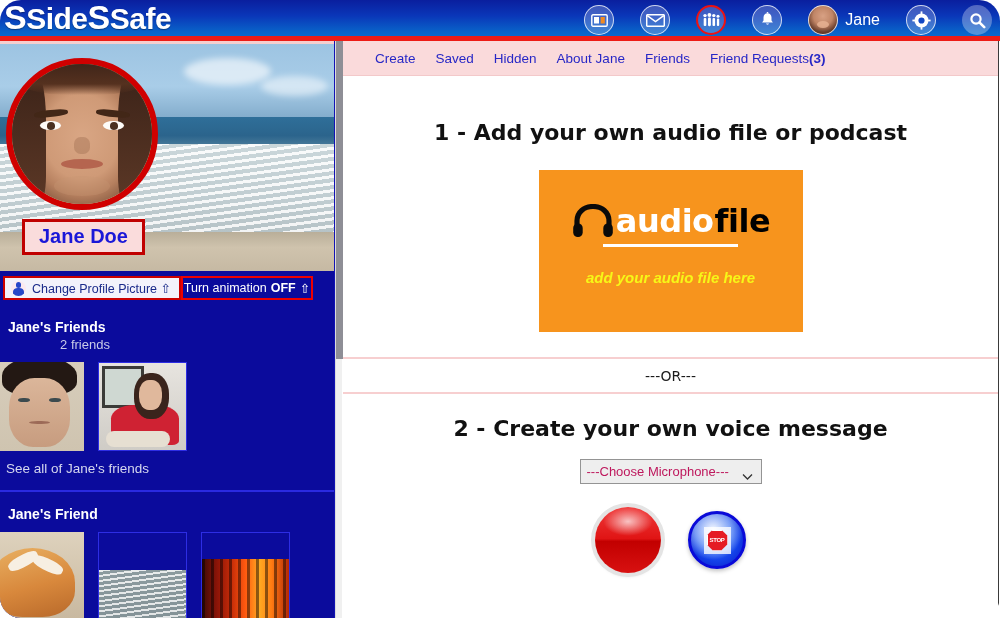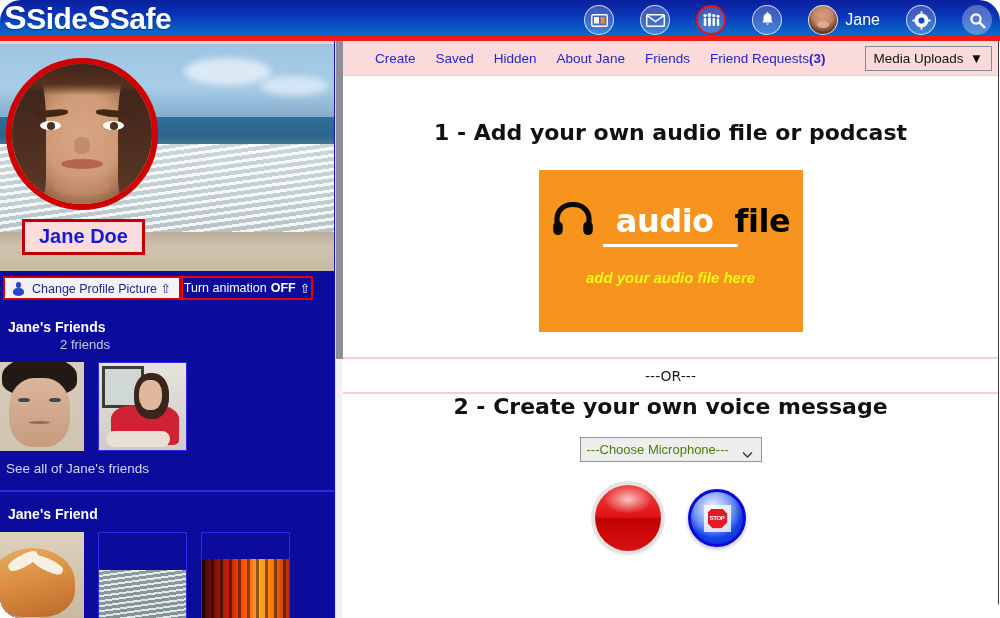--- a/index.html
+++ b/index.html
@@ -212,39 +212,39 @@
   #panel1 { padding-top:44px; }
   .step-title {
     text-align:center; font-size:22px; font-weight:bold; color:#111111;
     font-family:"DejaVu Sans", sans-serif;
   }
   #audio-box {
     width:264px; height:162px; background:#f7941d; margin:25px auto 0 auto;
     display:flex; flex-direction:column; align-items:center; justify-content:flex-start;
     padding-top:32px;
   }
-  #audio-logo { display:flex; align-items:flex-start; gap:21px; }
+  #audio-logo { display:flex; align-items:center; gap:1px; }
   #audio-logo .txt { font-size:32px; font-weight:bold; letter-spacing:-0.5px;
     font-family:"DejaVu Sans", sans-serif; }
   #audio-logo .a { color:#ffffff; }
   #audio-logo .f { color:#000000; }
   #audio-rule { width:135px; height:3px; background:#ffffff; margin-top:4px; }
   #audio-cta { margin-top:22px; font-size:15px; font-style:italic; color:#f7f717; font-weight:bold; }
 
   .or-band {
     margin-top:25px; border-top:2px solid #f7cfd0; border-bottom:2px solid #f7cfd0;
     height:37px; display:flex; align-items:center; justify-content:center;
     font-size:14px; color:#1b1b1b; font-family:"DejaVu Sans", sans-serif;
   }
 
-  #panel2 { }
+  #panel2 { padding-top:22px; }
   #mic-select {
     display:block; margin:18px auto 16px auto; width:182px; height:25px;
     background:#eeeeee; border:1px solid #949494;
-    font-size:13px; color:#4d7c0f; padding:0 6px;
+    font-size:13px; color:#be185d; padding:0 6px;
     font-family:"Liberation Sans", sans-serif;
     -webkit-appearance:none; appearance:none;
   }
   #mic-wrap { position:relative; width:182px; margin:18px auto 0 auto; }
   #mic-wrap .caret { position:absolute; right:9px; top:8px; pointer-events:none; }
 
   #rec-row { display:flex; align-items:center; justify-content:center; gap:27px; margin-top:23px; }
   #btn-record {
     width:66px; height:66px; border-radius:50%;
     background:
@@ -436,24 +436,20 @@
   <div id="main">
 
     <div id="tabs">
       <div class="tab"><span>Create</span><span class="cnt"></span></div>
       <div class="tab"><span>Saved</span><span class="cnt"></span></div>
       <div class="tab"><span>Hidden</span><span class="cnt"></span></div>
       <div class="tab"><span>About Jane</span><span class="cnt"></span></div>
       <div class="tab"><span>Friends</span><span class="cnt"></span></div>
       <div class="tab"><span>Friend Requests</span><span class="cnt">(3)</span></div>
       <div id="tab-spacer"></div>
-      <div id="media-dd">
-        <span>Media Uploads</span>
-        <span>▼</span>
-      </div>
     </div>
 
     <div id="panel1">
       <div class="step-title">1 - Add your own audio file or podcast</div>
       <div id="audio-box">
         <div id="audio-logo">
           <svg width="44" height="34" viewBox="0 0 44 34">
             <path d="M6 24 V17 C6 8.2 13 2.5 22 2.5 C31 2.5 38 8.2 38 17 V24" fill="none" stroke="#0a0a0a" stroke-width="5.2" stroke-linecap="round"></path>
             <rect x="2.2" y="19.5" width="9.5" height="13.5" rx="4.5" fill="#0a0a0a"></rect>
             <rect x="32.3" y="19.5" width="9.5" height="13.5" rx="4.5" fill="#0a0a0a"></rect>

